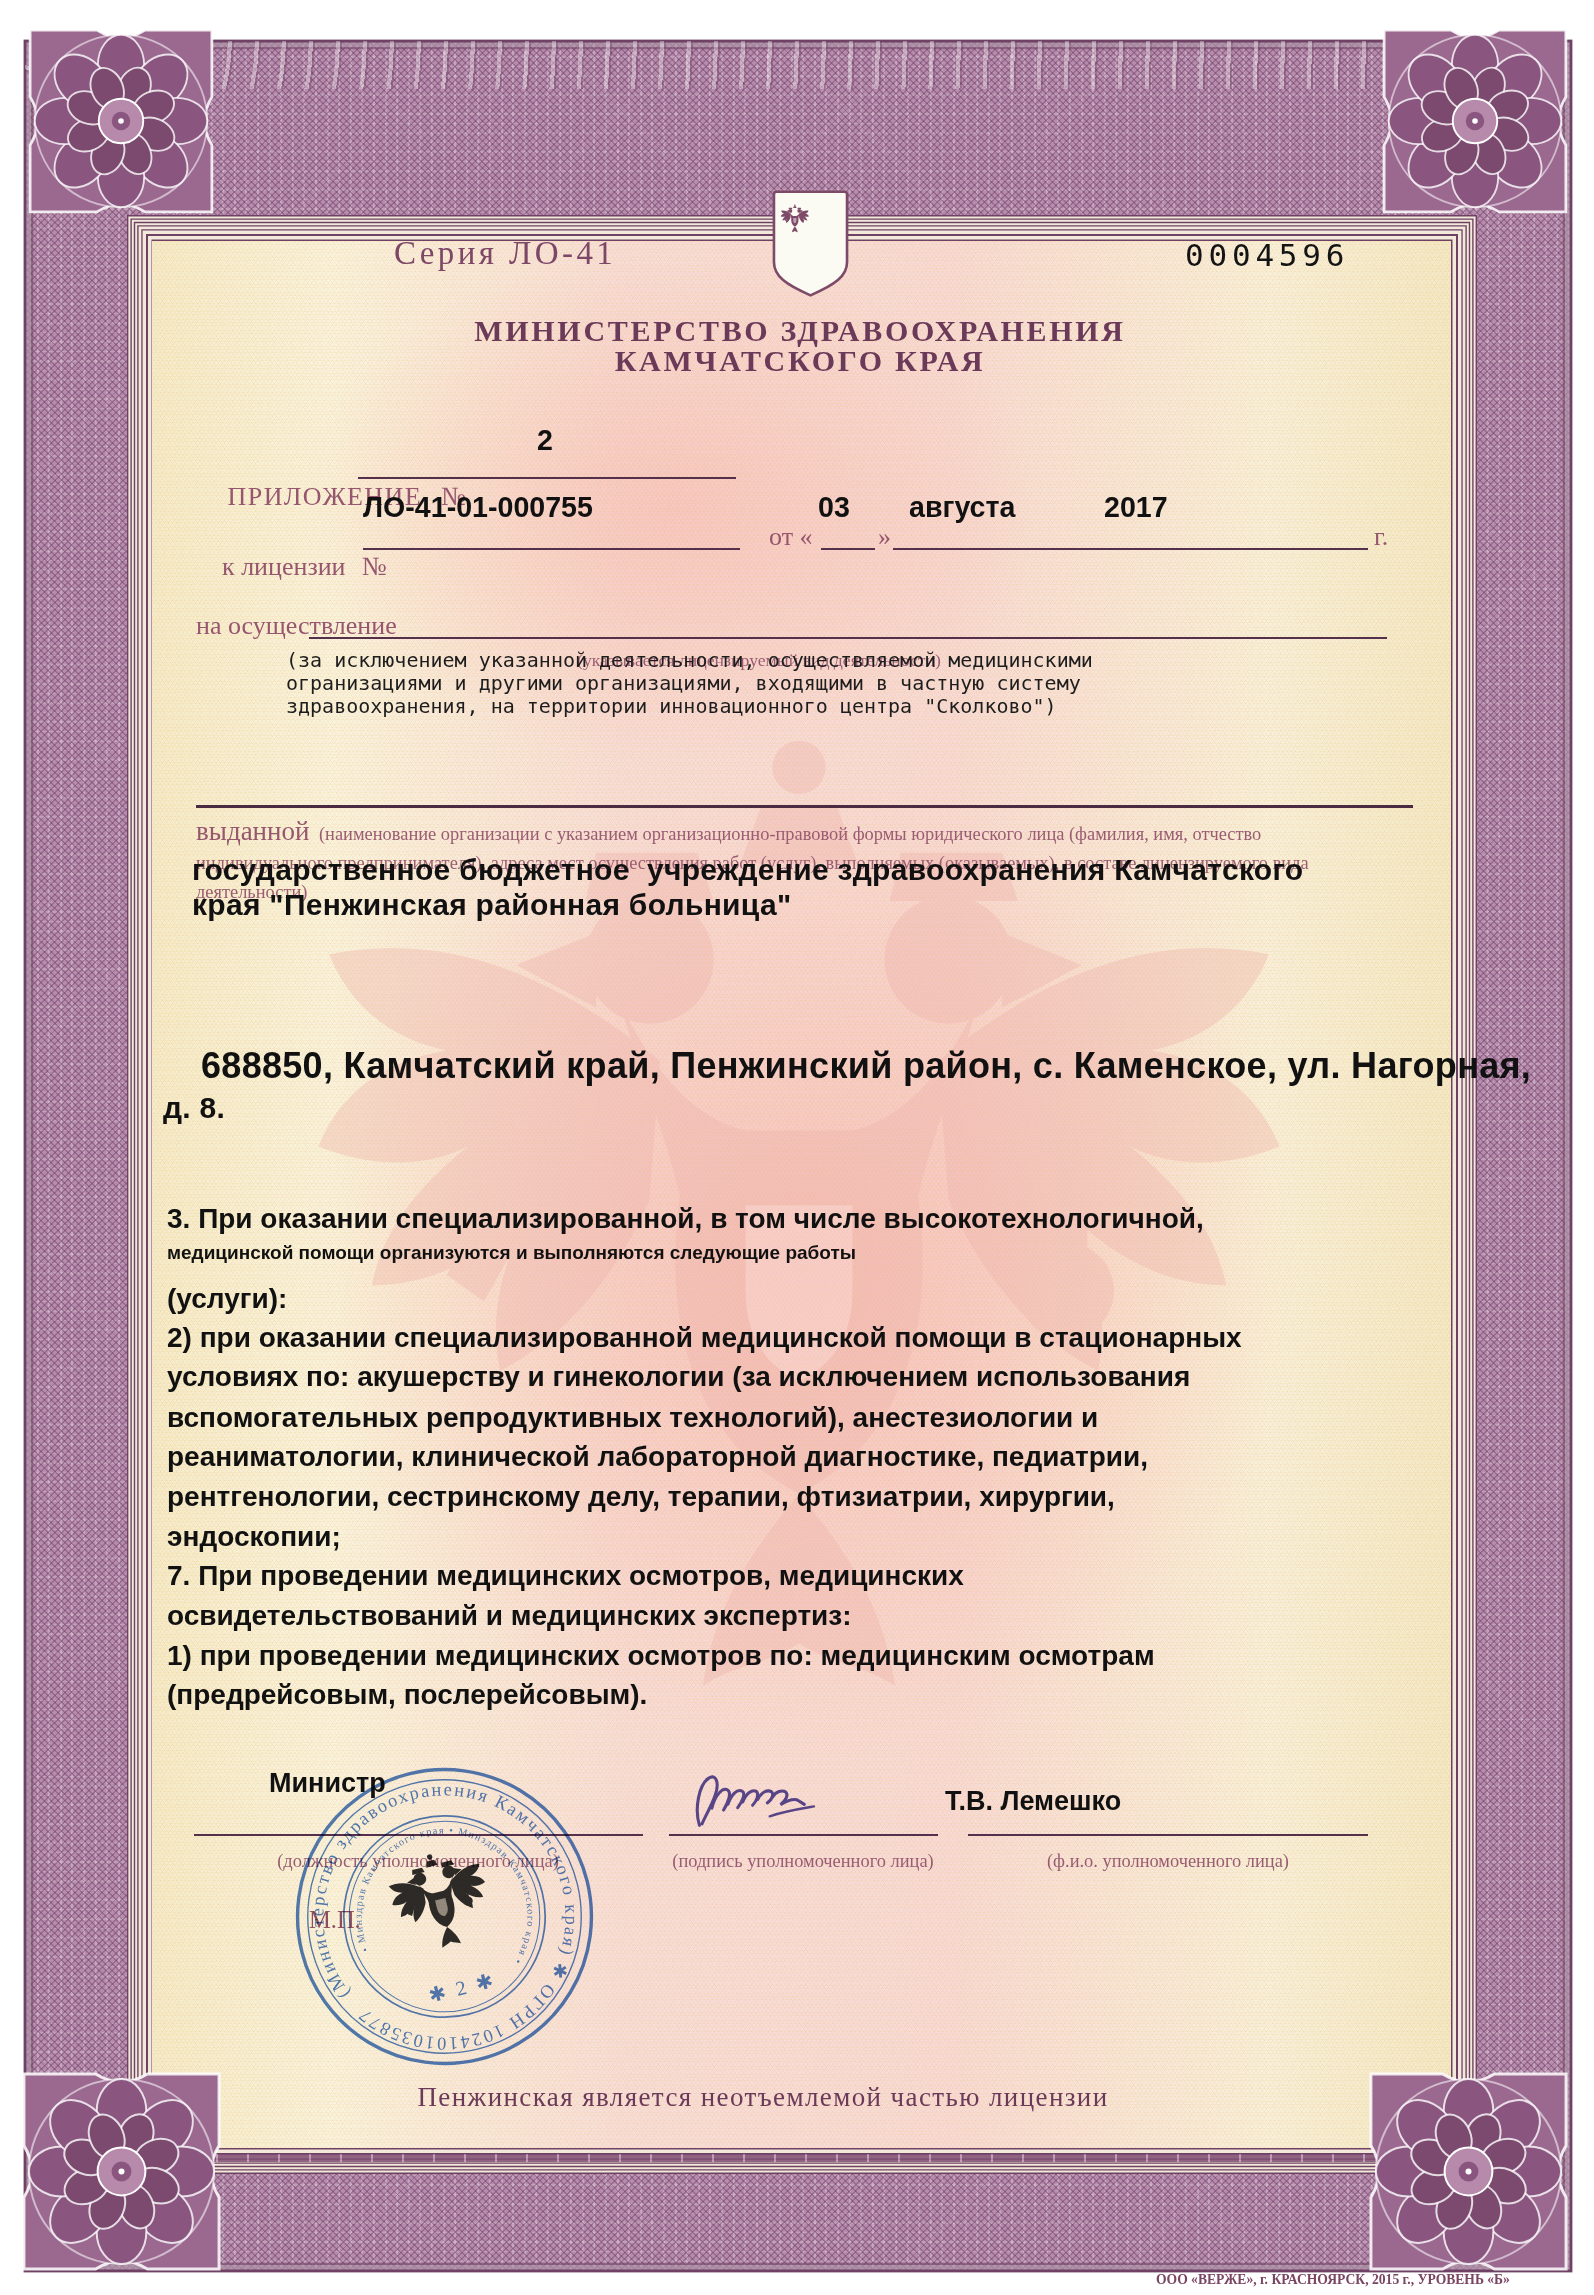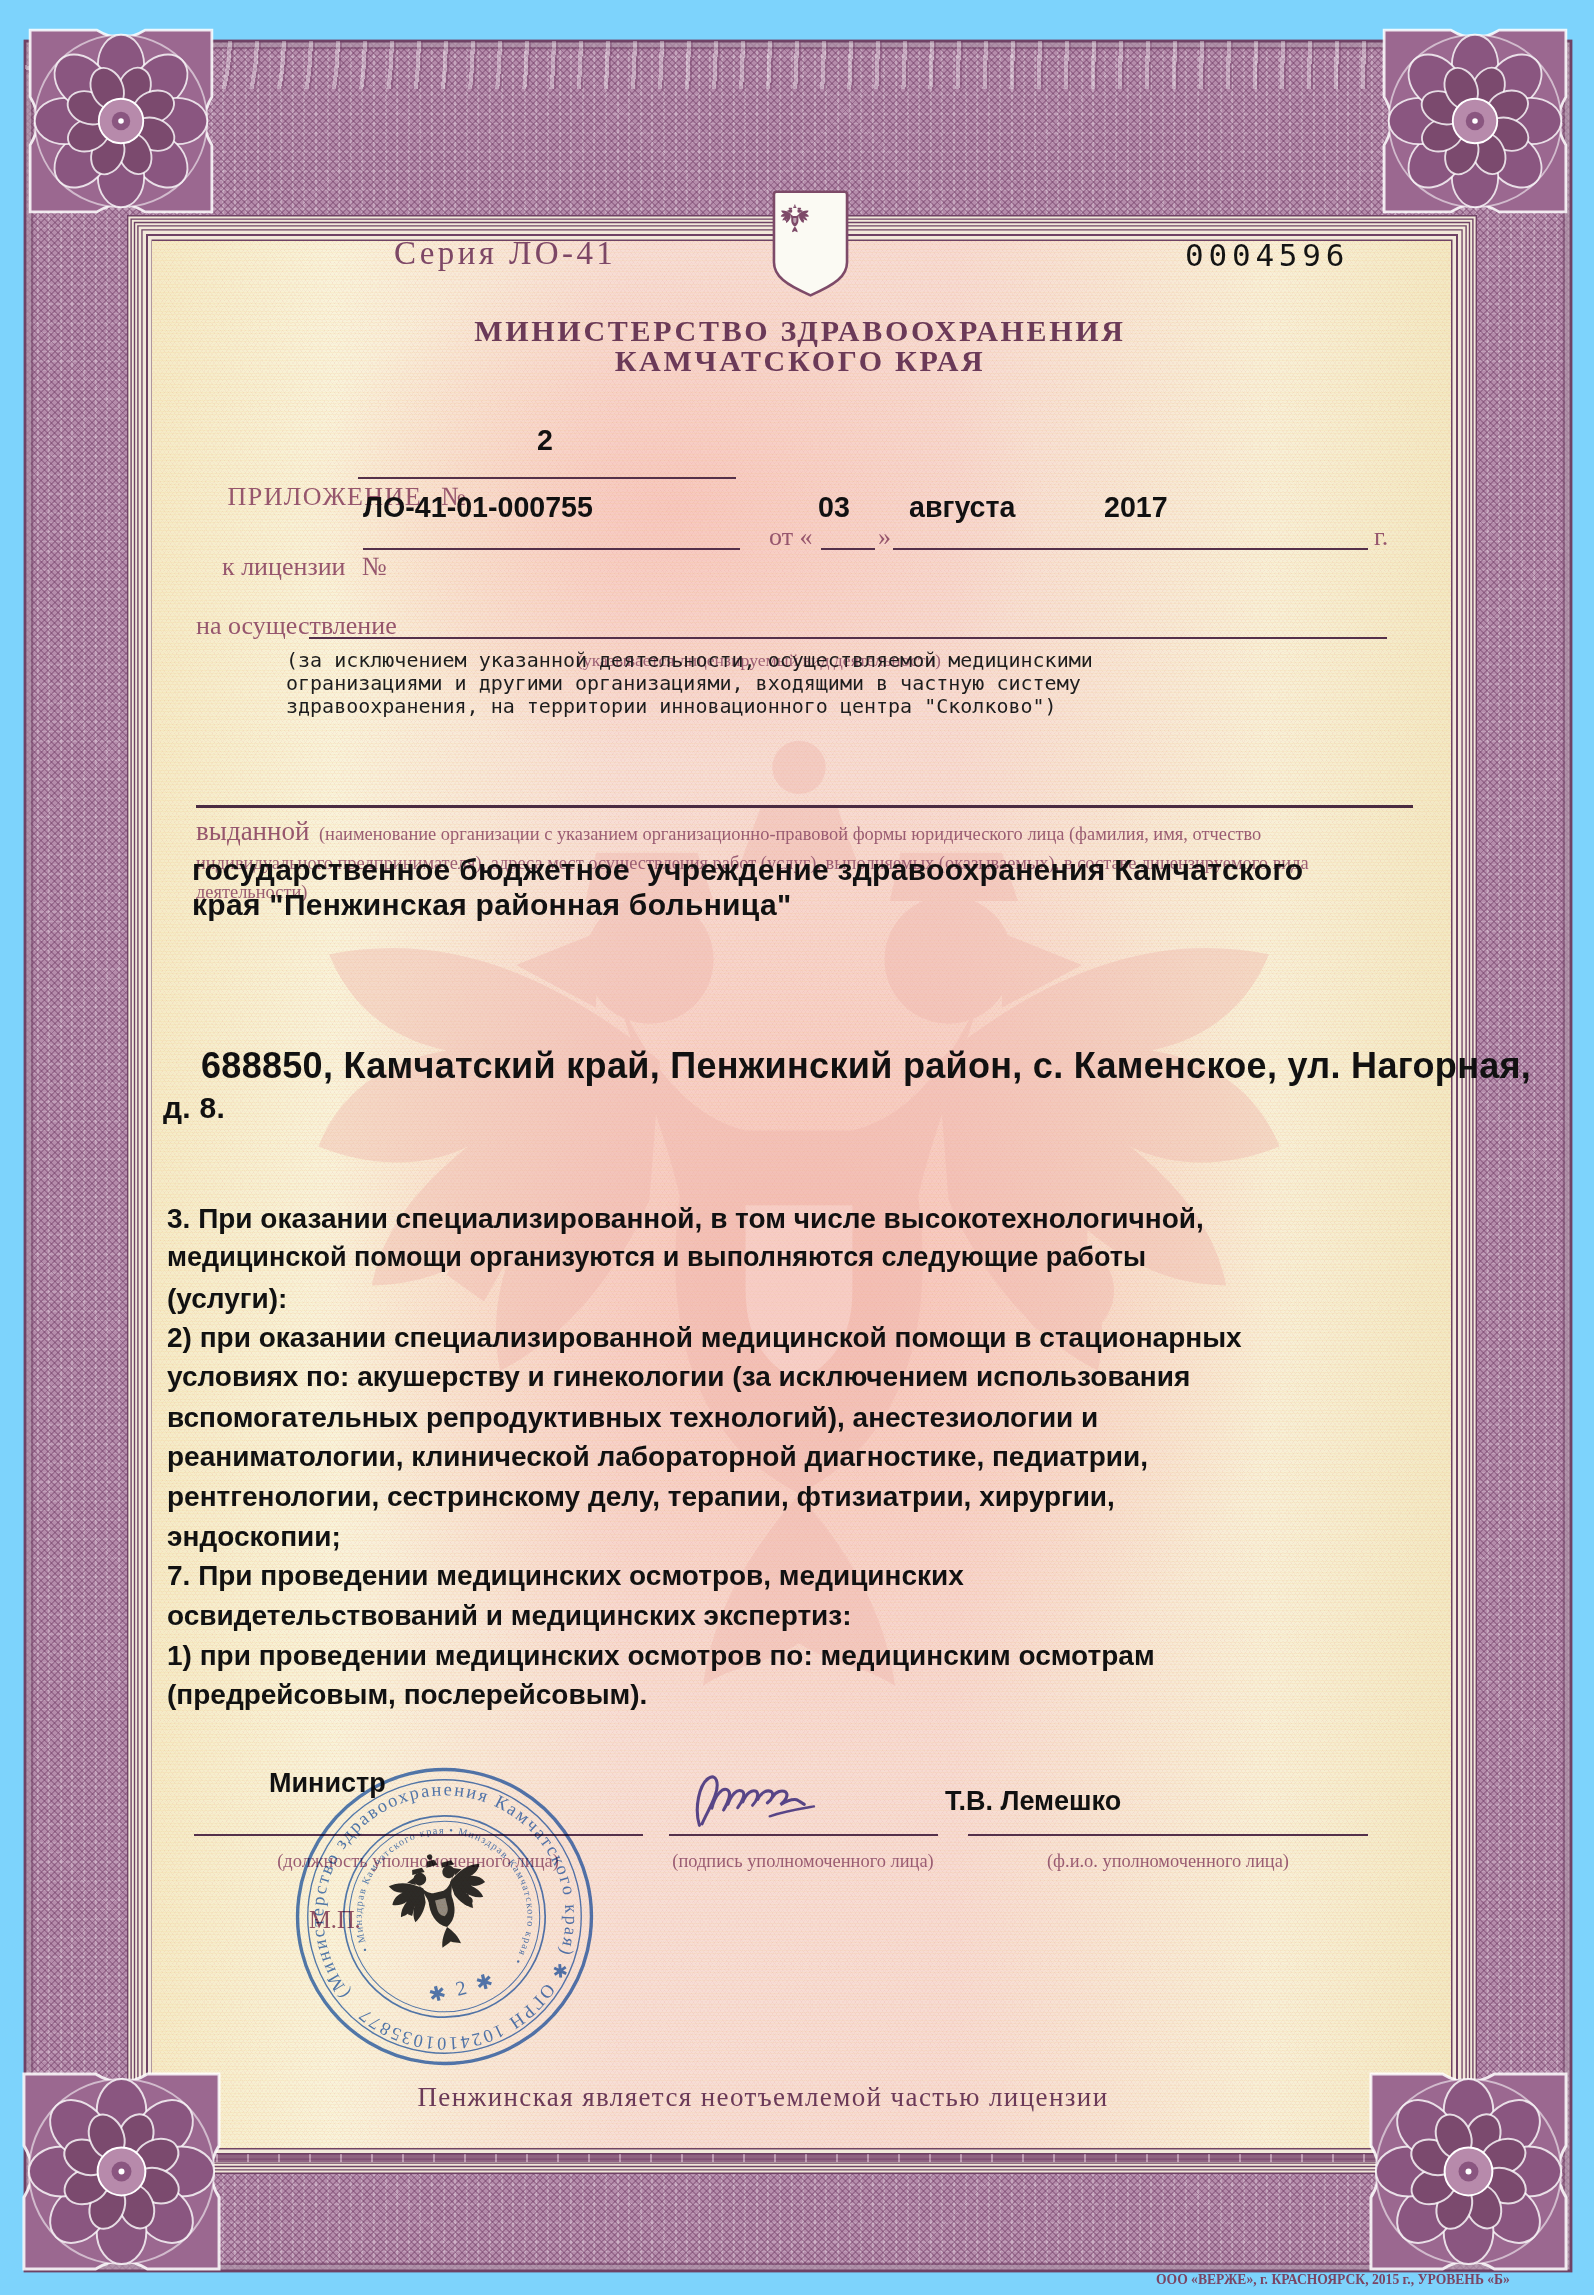--- a/index.html
+++ b/index.html
@@ -1,18 +1,18 @@
 <!DOCTYPE html>
 <html style="font-size:11px"><head>
 <meta charset="utf-8">
 <style>
   html,body{margin:0;padding:0;background:#e8e6e0;}
   .page{
     position:relative;width:1594px;height:2295px;overflow:hidden;
-    background:#7dd3fc;
+    background:#ffffff;
     font-family:"Liberation Serif", serif;
   }
   
   .band{
     position:absolute;left:24.5px;right:23px;top:41px;bottom:24.5px;
     background-color:#b58cab;
     background-image:
       repeating-linear-gradient(45deg, rgba(109,55,97,.38) 0 1.4px, transparent 1.4px 4.8px),
       repeating-linear-gradient(-45deg, rgba(109,55,97,.38) 0 1.4px, transparent 1.4px 4.8px),
       repeating-linear-gradient(90deg, rgba(255,255,255,.22) 0 2px, transparent 2px 11.6px),
@@ -191,21 +191,21 @@
     <span style="font-size:27px;color:#96566d;margin-right:9.5px;">выданной</span><span class="fine" style="font-size:18.4px;">(наименование организации с указанием организационно-правовой формы юридического лица (фамилия, имя, отчество индивидуального предпринимателя), адреса мест осуществления работ (услуг), выполняемых (оказываемых), в составе лицензируемого вида деятельности)</span>
   </div>
   <div class="t boldsans" style="left:192px;top:853px;font-size:30px;letter-spacing:0.3px;">государственное бюджетное  учреждение здравоохранения Камчатского</div>
   <div class="t boldsans" style="left:192px;top:888px;font-size:30px;letter-spacing:0.3px;">края "Пенжинская районная больница"</div>
 
   <div class="t boldsans" style="left:201px;top:1045px;font-size:36px;letter-spacing:0.3px;">688850, Камчатский край, Пенжинский район, с. Каменское, ул. Нагорная,</div>
   <div class="t boldsans" style="left:163px;top:1091px;font-size:30px;letter-spacing:0.3px;">д. 8.</div>
 
   <div style="position:absolute;left:167px;top:1203px;">
     <div class="t boldsans" style="top:0px;left:0;font-size:28px;">3. При оказании специализированной, в том числе высокотехнологичной,</div>
-    <div class="t boldsans" style="top:39px;left:0;font-size:27px;">медицинской помощи организуются и выполняются следующие работы</div>
+    <div class="t boldsans" style="top:39px;left:0;font-size:19px;">медицинской помощи организуются и выполняются следующие работы</div>
     <div class="t boldsans" style="top:80px;left:0;font-size:28px;">(услуги):</div>
     <div class="t boldsans" style="top:119px;left:0;font-size:28px;">2) при оказании специализированной медицинской помощи в стационарных</div>
     <div class="t boldsans" style="top:158px;left:0;font-size:28px;">условиях по: акушерству и гинекологии (за исключением использования</div>
     <div class="t boldsans" style="top:199px;left:0;font-size:28px;">вспомогательных репродуктивных технологий), анестезиологии и</div>
     <div class="t boldsans" style="top:238px;left:0;font-size:28px;">реаниматологии, клинической лабораторной диагностике, педиатрии,</div>
     <div class="t boldsans" style="top:278px;left:0;font-size:28px;">рентгенологии, сестринскому делу, терапии, фтизиатрии, хирургии,</div>
     <div class="t boldsans" style="top:318px;left:0;font-size:28px;">эндоскопии;</div>
     <div class="t boldsans" style="top:357px;left:0;font-size:28px;">7. При проведении медицинских осмотров, медицинских</div>
     <div class="t boldsans" style="top:397px;left:0;font-size:28px;">освидетельствований и медицинских экспертиз:</div>
     <div class="t boldsans" style="top:437px;left:0;font-size:28px;">1) при проведении медицинских осмотров по: медицинским осмотрам</div>

